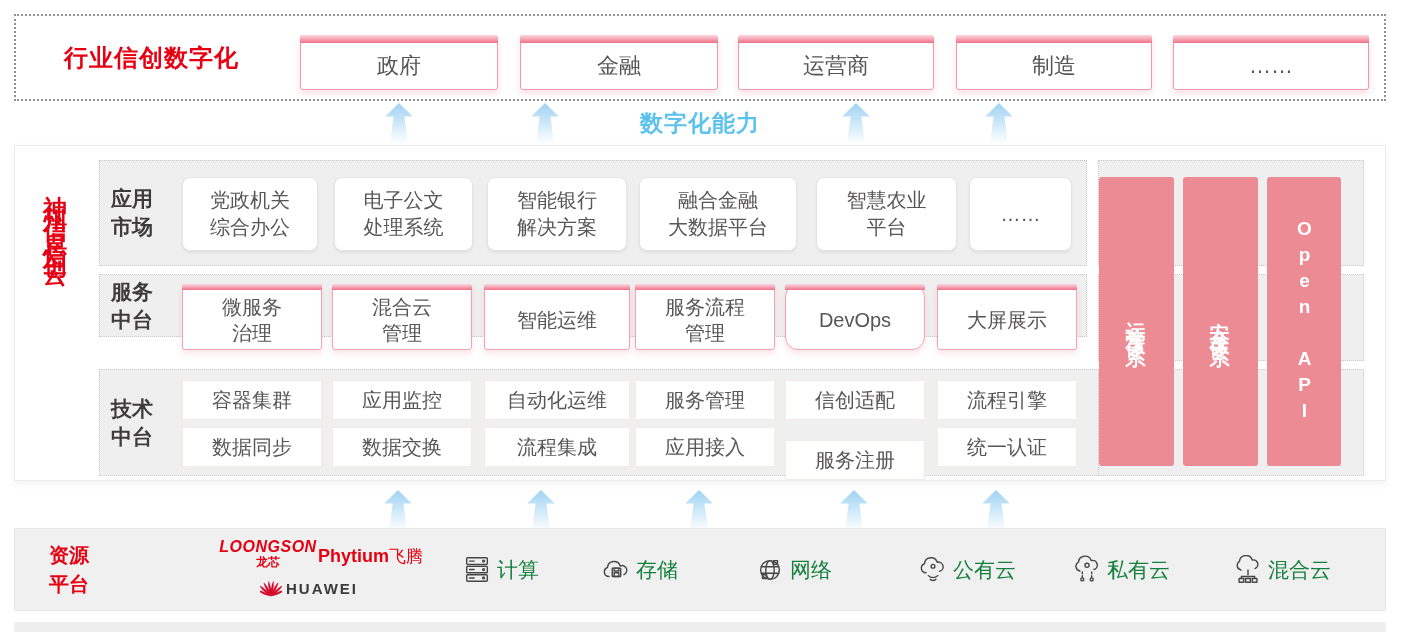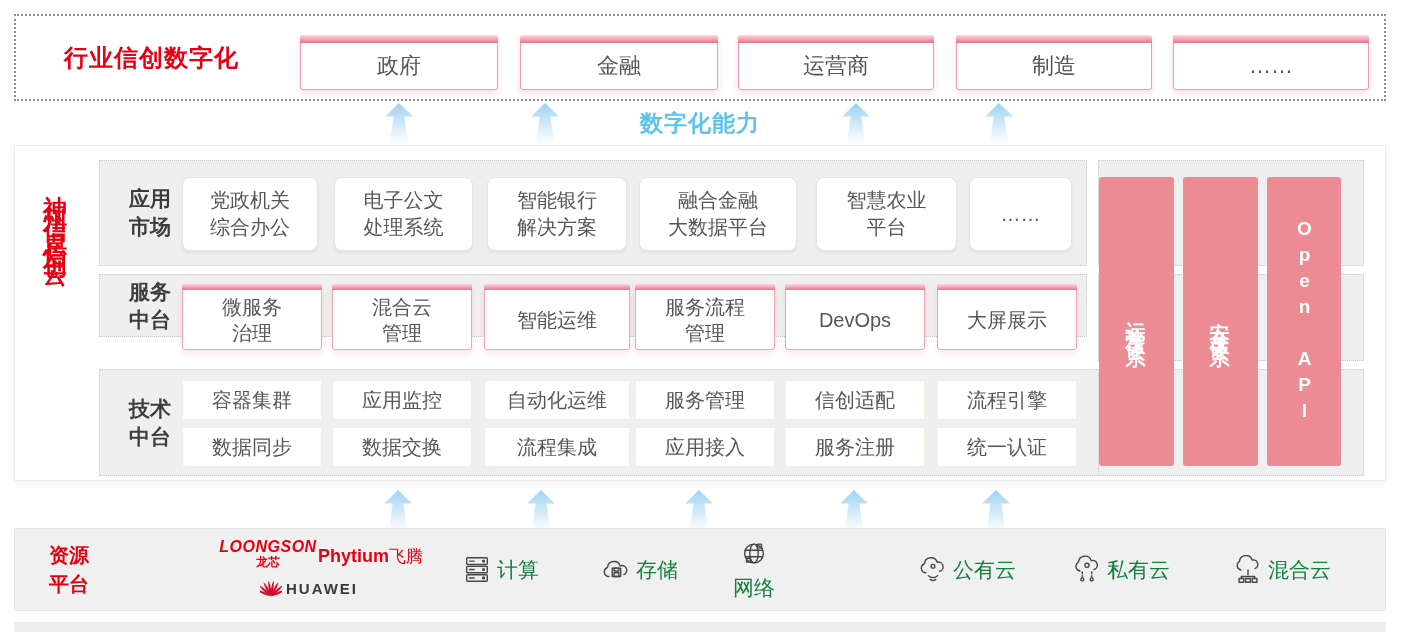--- a/index.html
+++ b/index.html
@@ -27,21 +27,21 @@
   .capability-label{position:absolute;left:700px;top:123px;transform:translate(-50%,-50%);
             font-size:23px;font-weight:bold;color:#5bc2ee;letter-spacing:1px;white-space:nowrap;}
 
   
   .main-panel{position:absolute;left:14px;top:145px;width:1372px;height:336px;
               background:#fff;border:1px solid #ececec;box-sizing:border-box;
               box-shadow:0 3px 8px rgba(0,0,0,.05);}
   .side-title{position:absolute;left:28px;top:30px;writing-mode:vertical-rl;text-orientation:upright;
               font-size:24px;font-weight:bold;color:#e60013;letter-spacing:12px;line-height:1;}
   .row-panel{position:absolute;background:#f0efef;border:1px dotted #c9c9c9;box-sizing:border-box;}
-  .row-label{position:absolute;left:22px;top:50%;transform:translateY(-50%);width:56px;
+  .row-label{position:absolute;left:4px;top:50%;transform:translateY(-50%);width:56px;
              text-align:center;font-size:21px;font-weight:bold;color:#3d3b3b;line-height:1.35;}
   .row-label span{display:block;}
   .app-box{position:absolute;background:#fff;border:1px solid #e4e4e4;border-radius:8px;
            box-shadow:0 2px 3px rgba(0,0,0,.06);box-sizing:border-box;
            display:flex;flex-direction:column;align-items:center;justify-content:center;
            font-size:20px;color:#585656;line-height:1.35;text-align:center;}
   .svc-box{position:absolute;background:#fff;border:1px solid #f3a3b4;border-radius:3px;
            box-shadow:0 4px 6px rgba(233,84,110,.15);box-sizing:border-box;
            display:flex;flex-direction:column;align-items:center;justify-content:center;
            font-size:20px;color:#585656;line-height:1.3;text-align:center;padding-top:5px;}
@@ -156,21 +156,21 @@
           <span>管理</span>
       </div>
       <div class="svc-box" style="left:384px;top:9px;width:146px;height:66px;">
         <span>智能运维</span>
           <span></span>
       </div>
       <div class="svc-box" style="left:535px;top:9px;width:140px;height:66px;">
         <span>服务流程</span>
           <span>管理</span>
       </div>
-      <div class="svc-box" style="left:685px;top:9px;width:140px;height:66px;">
+      <div class="svc-box" style="left:685px;top:9px;width:140px;height:66px;border-radius:13px;">
         <span>DevOps</span>
           <span></span>
       </div>
       <div class="svc-box" style="left:837px;top:9px;width:140px;height:66px;">
         <span>大屏展示</span>
           <span></span>
       </div>
     </div>
 
     <div class="row-panel" style="left:84px;top:223px;width:1132px;height:107px;">
@@ -201,21 +201,21 @@
         </div>
       <div class="tech-box" style="left:232px;top:57px;width:140px;height:40px;">
           <span>数据交换</span>
         </div>
       <div class="tech-box" style="left:384px;top:57px;width:146px;height:40px;">
           <span>流程集成</span>
         </div>
       <div class="tech-box" style="left:535px;top:57px;width:140px;height:40px;">
           <span>应用接入</span>
         </div>
-      <div class="tech-box" style="left:685px;top:57px;width:140px;height:40px;">
+      <div class="tech-box" style="left:685px;top:70px;width:140px;height:40px;">
           <span>服务注册</span>
         </div>
       <div class="tech-box" style="left:837px;top:57px;width:140px;height:40px;">
           <span>统一认证</span>
         </div>
     </div>
 
     <div class="row-panel" style="left:1083px;top:14px;width:266px;height:106px;"></div>
     <div class="row-panel" style="left:1083px;top:128px;width:266px;height:87px;"></div>
     <div class="row-panel" style="left:1083px;top:223px;width:266px;height:107px;"></div>
@@ -278,21 +278,21 @@
     <div class="res-item" style="left:586px;">
       <svg class="res-icon" viewBox="0 0 32 32">
         <path d="M8.5 23 a5 5 0 0 1 -1.6-9.7 7 7 0 0 1 13.6-1.6 A4.8 4.8 0 0 1 24.5 21"></path>
         <rect x="12" y="14" width="9" height="9" rx="0.5"></rect>
         <rect x="14" y="14" width="5" height="3"></rect>
         <rect x="14" y="19" width="5" height="4"></rect>
       </svg>
       <span class="res-label">存储</span>
     </div>
 
-    <div class="res-item" style="left:718px;flex-direction:column;">
+    <div class="res-item" style="left:740px;">
       <svg class="res-icon" viewBox="0 0 32 32">
         <circle cx="16" cy="16" r="10"></circle>
         <ellipse cx="16" cy="16" rx="4.5" ry="10"></ellipse>
         <line x1="7" y1="12.5" x2="25" y2="12.5"></line>
         <line x1="7" y1="19.5" x2="25" y2="19.5"></line>
         <rect x="20" y="6" width="4" height="4"></rect>
         <rect x="8" y="21" width="4" height="4"></rect>
       </svg>
       <span class="res-label">网络</span>
     </div>

